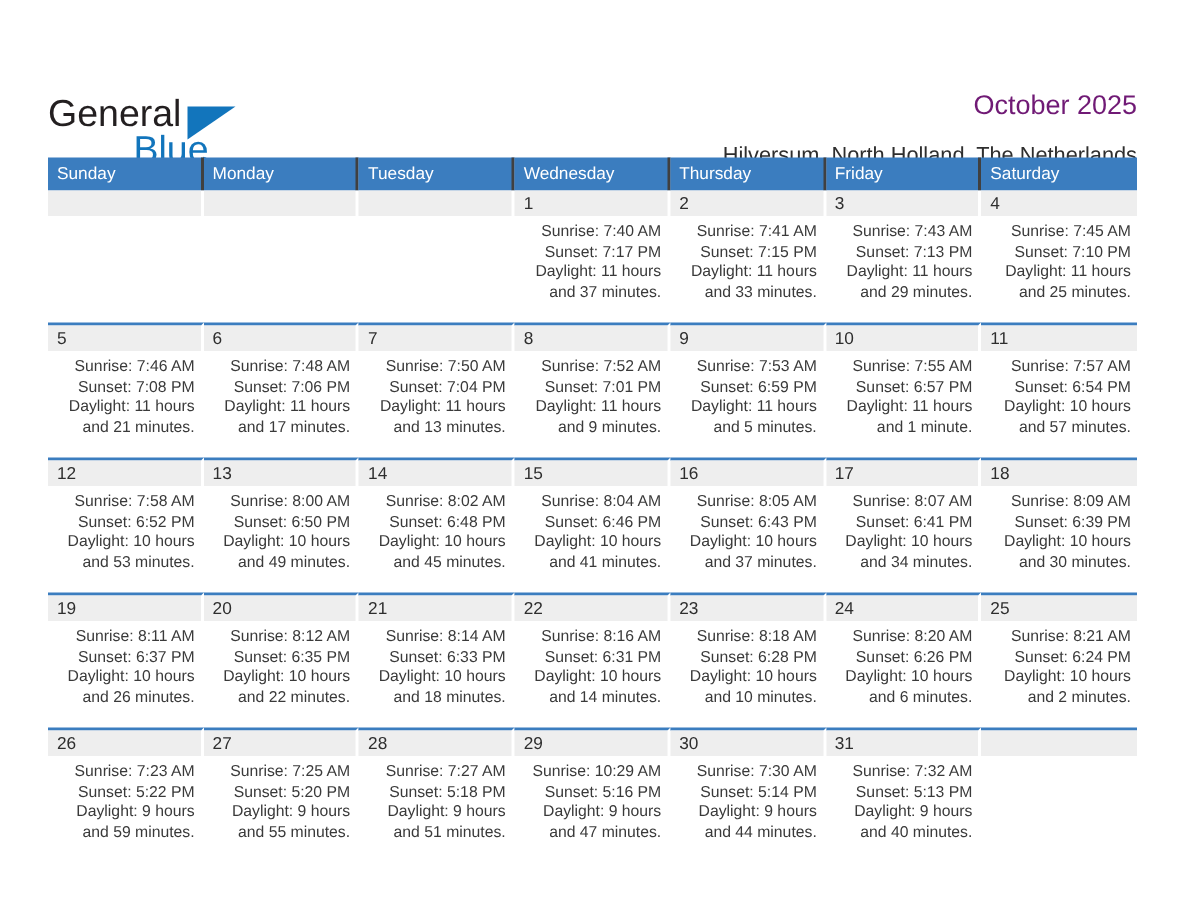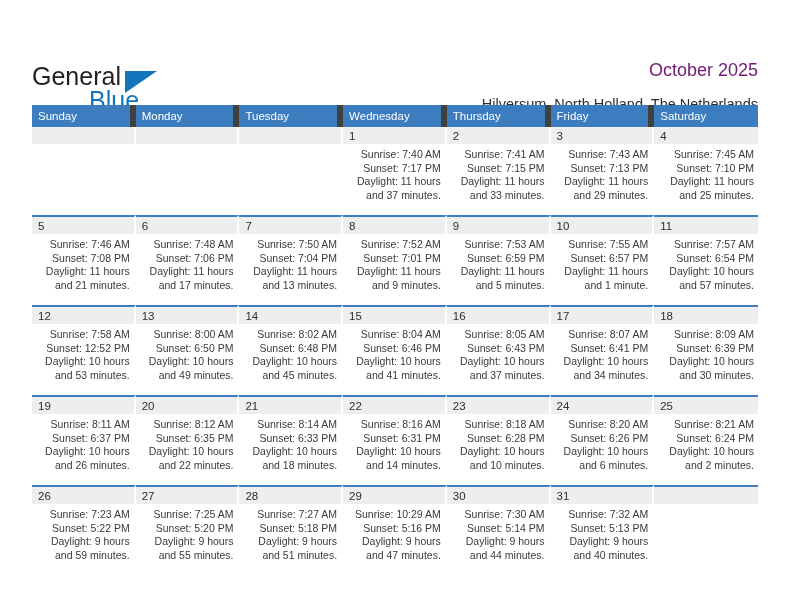--- a/index.html
+++ b/index.html
@@ -97,21 +97,21 @@
     table-layout: fixed;
   }
   .calendar th {
     background: #3b7dbf;
     color: #ffffff;
     font-size: 11.5px;
     font-weight: normal;
     text-align: left;
     padding: 5px 0 5px 6px;
     height: 11px;
-    border-right: 6px solid #404040;
+    border-right: 2px solid #404040;
   }
   .calendar th:last-child { border-right: none; }
 
   .calendar td {
     vertical-align: top;
     padding: 0;
     border-right: 2px solid #ffffff;
     border-top: 2px solid #3b7dbf;
     height: 88px;
   }
@@ -303,21 +303,21 @@
               </div>
             </div>
           </td>
         </tr>
         <tr>
           <td>
             <div class="cell-inner">
               <div class="daynum-band">12</div>
               <div class="cell-body">
                 <div>Sunrise: 7:58 AM</div>
-                <div>Sunset: 12:52 PM</div>
+                <div>Sunset: 6:52 PM</div>
                 <div class="daylight-wrap">Daylight: 10 hours and 53 minutes.</div>
               </div>
             </div>
           </td>
           <td>
             <div class="cell-inner">
               <div class="daynum-band">13</div>
               <div class="cell-body">
                 <div>Sunrise: 8:00 AM</div>
                 <div>Sunset: 6:50 PM</div>

